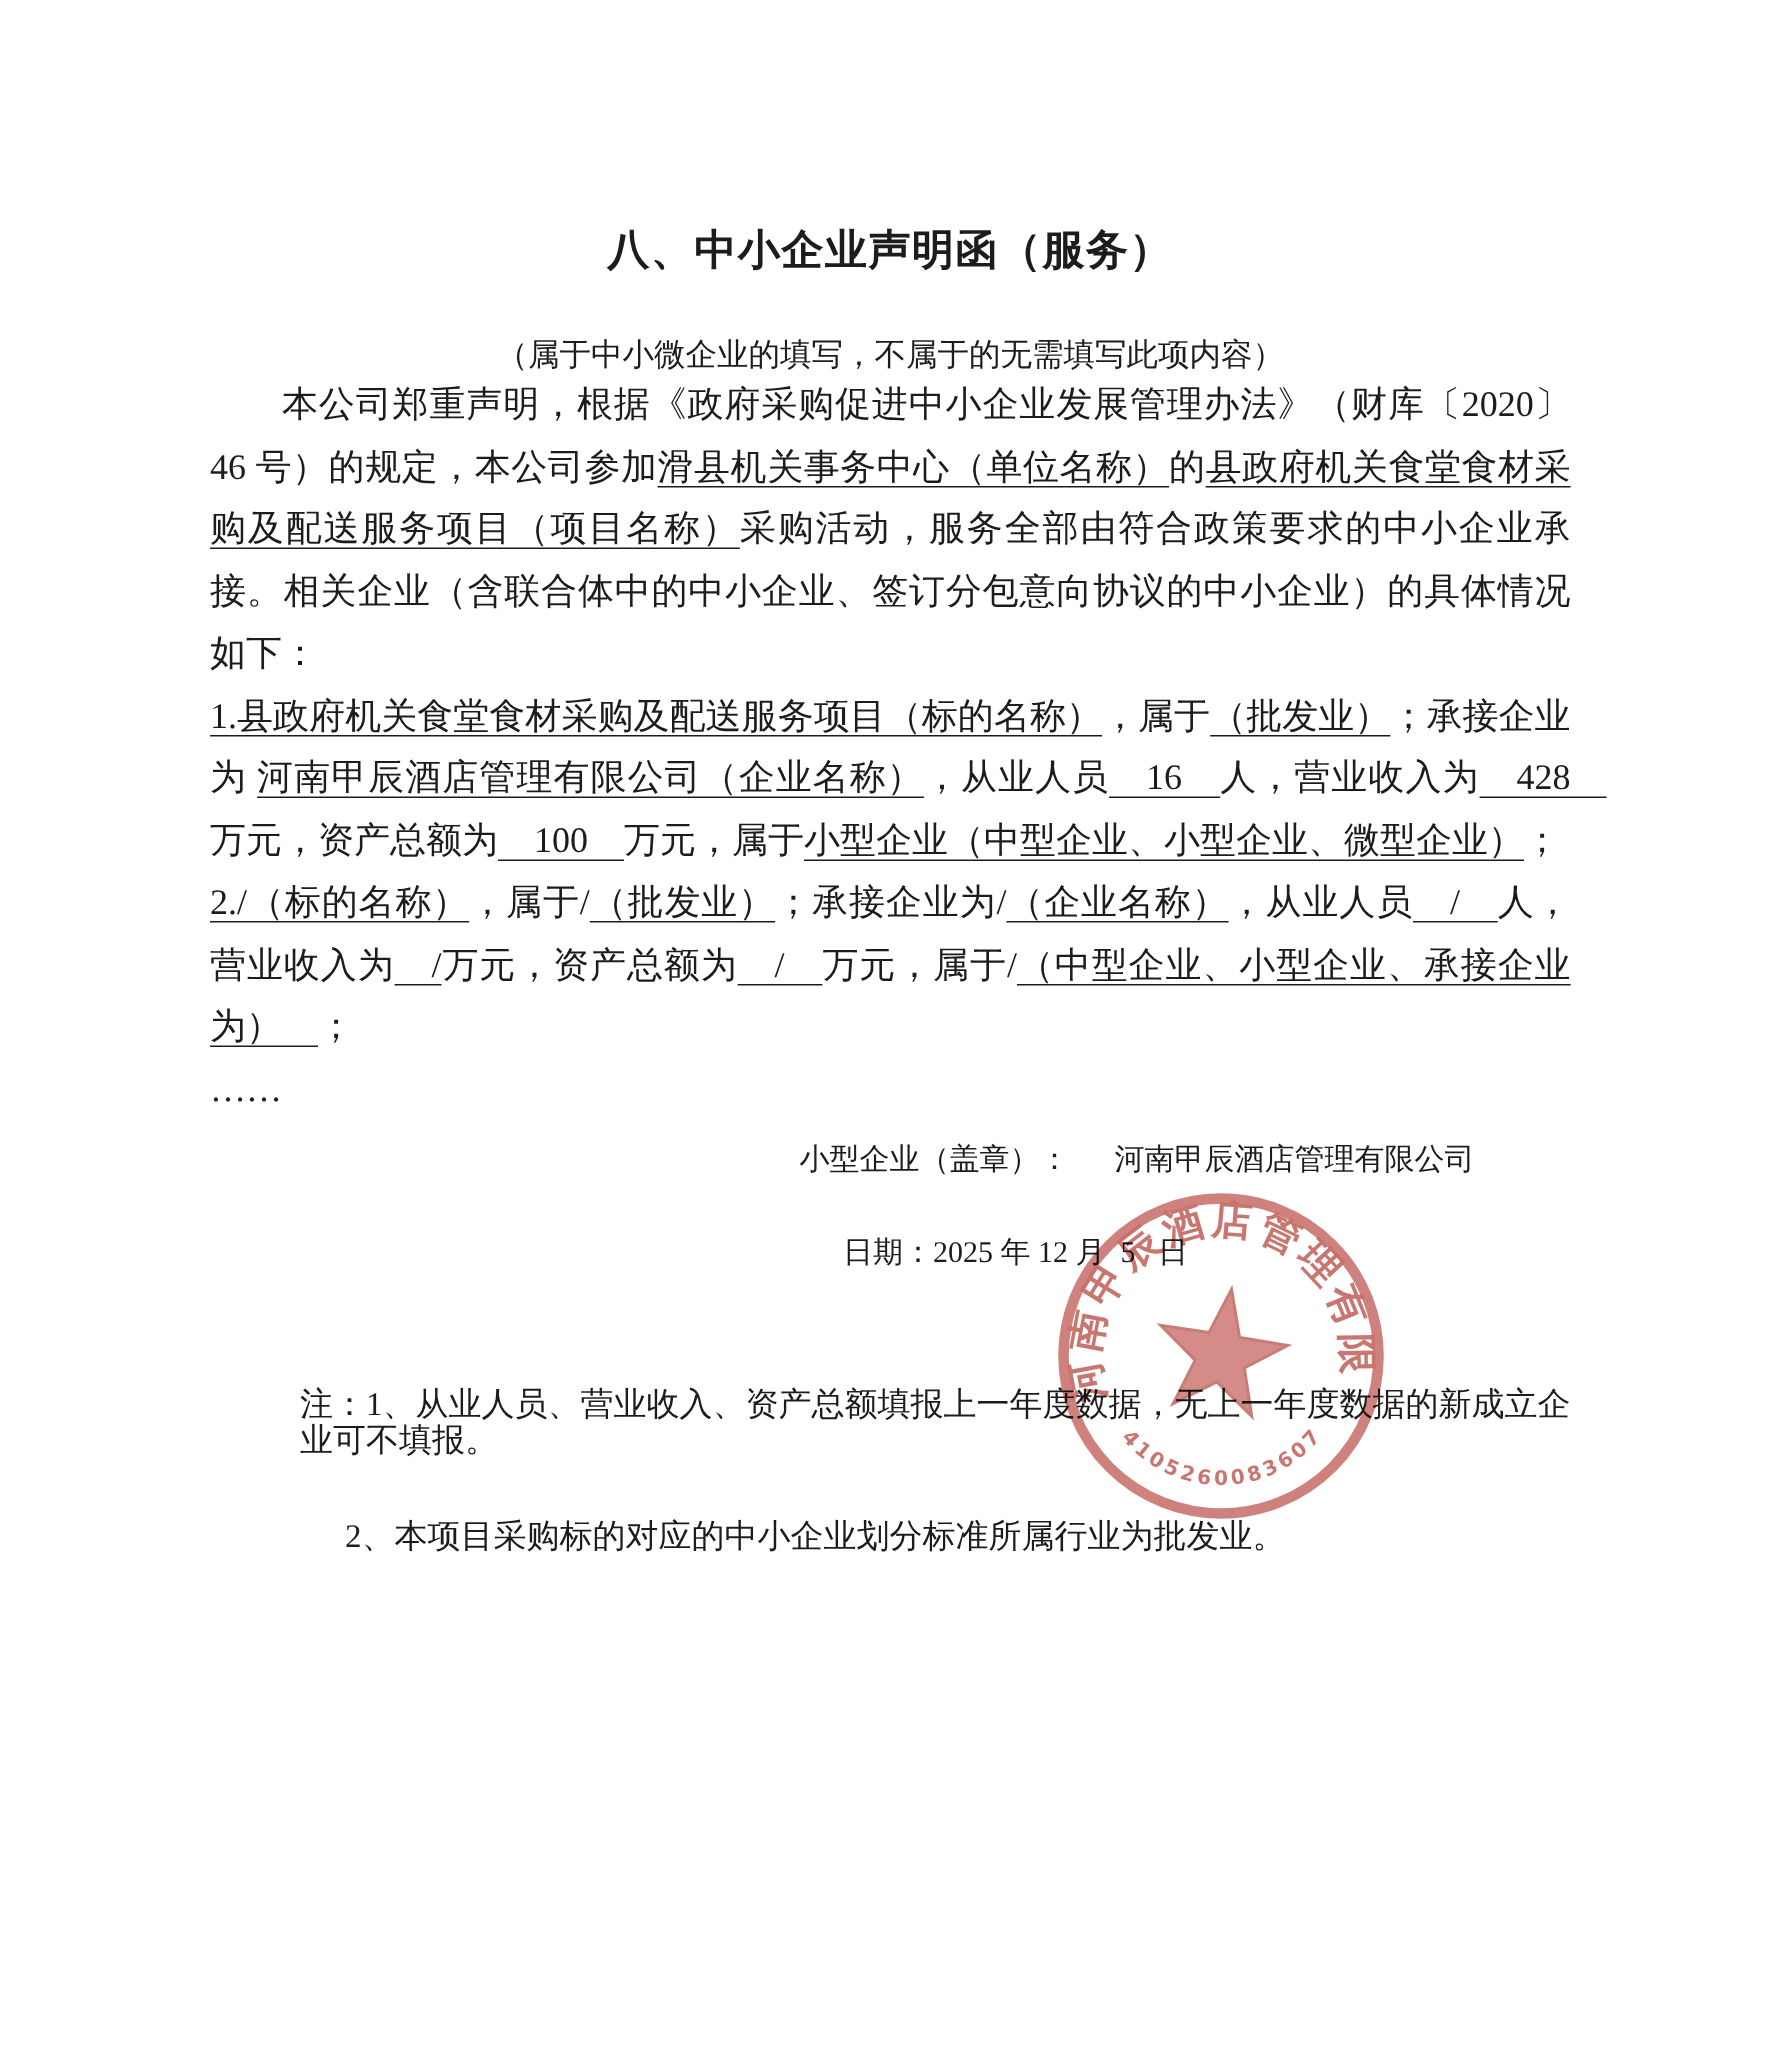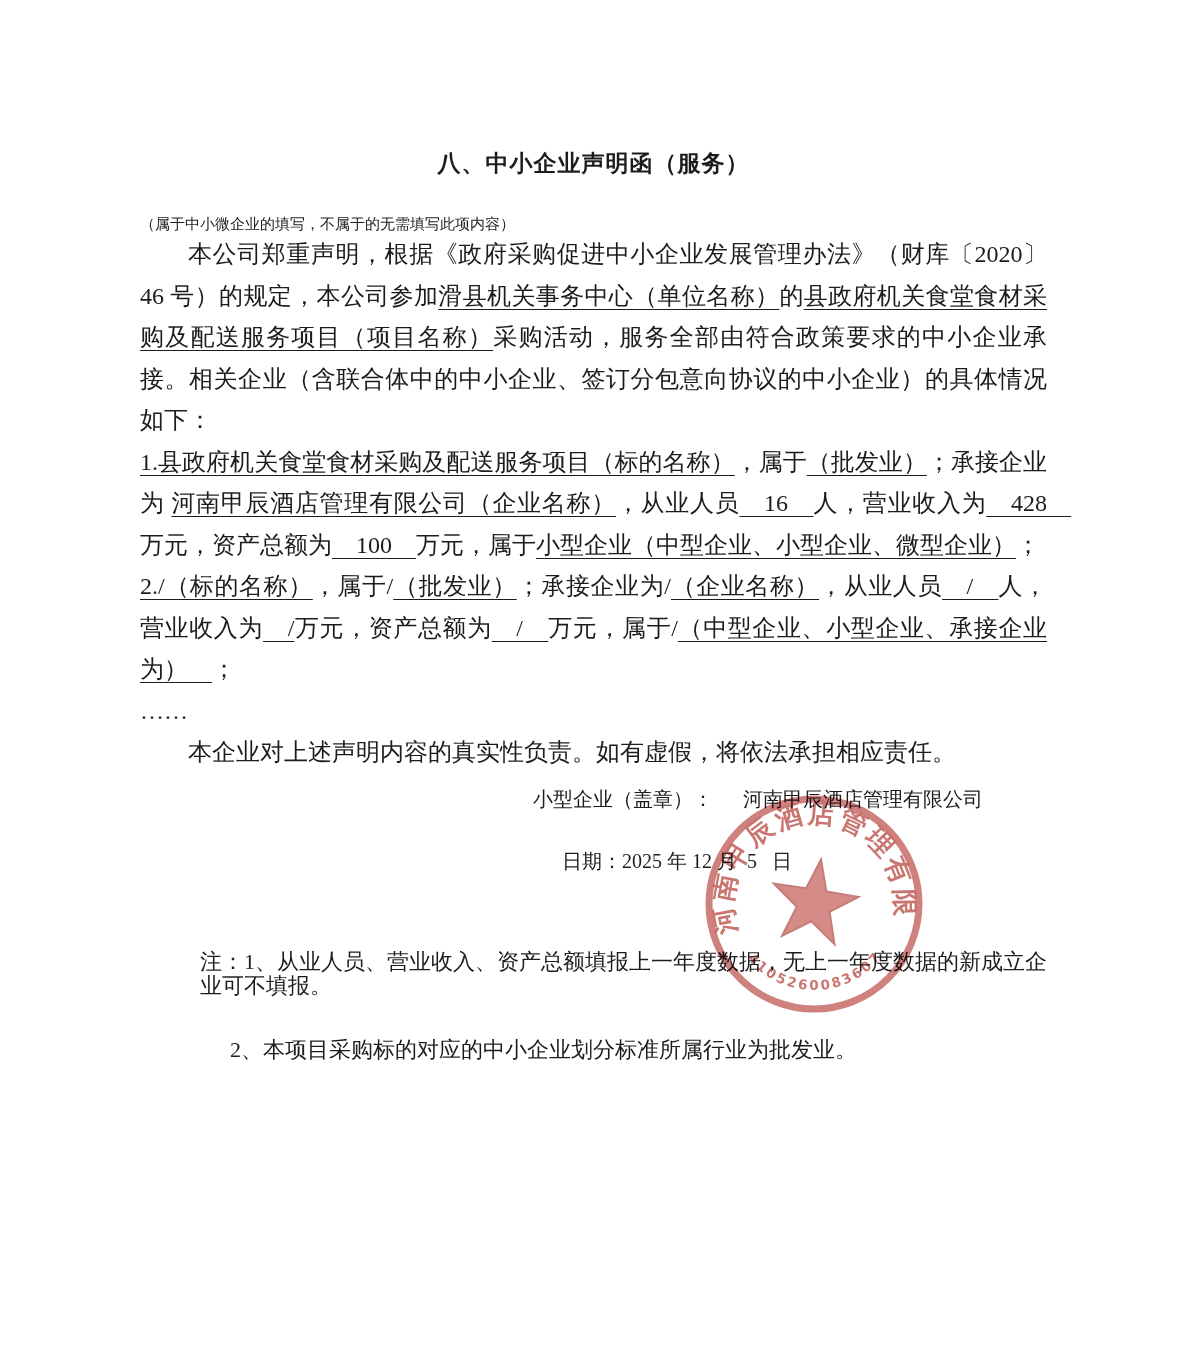--- a/index.html
+++ b/index.html
@@ -19,27 +19,27 @@
   .content {
     position: absolute;
     left: 140px;
     top: 148px;
     width: 907px;
   }
   .doc-title {
     text-align: center;
     font-family: "Liberation Sans", "DejaVu Sans", sans-serif;
     font-weight: 700;
-    font-size: 23px;
+    font-size: 28px;
     letter-spacing: 1px;
     margin: 0;
   }
   .doc-subtitle {
-    text-align: left;
-    font-size: 15px;
+    text-align: center;
+    font-size: 21px;
     margin: 36px 0 0 0;
   }
   p.body-para {
     font-size: 24px;
     line-height: 41.5px;
     text-align: justify;
     margin: 0;
   }
   .indent { text-indent: 2em; }
   .u {
@@ -93,21 +93,20 @@
 
     <p class="body-para indent m-decl"><span>本公司郑重声明，根据《政府采购促进中小企业发展管理办法》（财库〔2020〕46 号）的规定，本公司参加</span><span class="u">滑县机关事务中心（单位名称）</span><span>的</span><span class="u">县政府机关食堂食材采购及配送服务项目（项目名称）</span><span>采购活动，服务全部由符合政策要求的中小企业承接。相关企业（含联合体中的中小企业、签订分包意向协议的中小企业）的具体情况如下：</span></p>
 
     <p class="body-para m-item1"><span class="u">1.县政府机关食堂食材采购及配送服务项目（标的名称）</span><span>，属于</span><span class="u">（批发业）</span><span>；承接企业为 </span><span class="u">河南甲辰酒店管理有限公司（企业名称）</span><span>，从业人员</span><span class="u">　16　</span><span>人，营业收入为</span><span class="u">　428　</span><span>万元，资产总额为</span><span class="u">　100　</span><span>万元，属于</span><span class="u">小型企业（中型企业、小型企业、微型企业）</span><span>；</span></p>
 
     <p class="body-para m-item2"><span class="u">2./（标的名称）</span><span>，属于/</span><span class="u">（批发业）</span><span>；承接企业为/</span><span class="u">（企业名称）</span><span>，从业人员</span><span class="u">　/　</span><span>人，营业收入为</span><span class="u">　/</span><span>万元，资产总额为</span><span class="u">　/　</span><span>万元，属于/</span><span class="u">（中型企业、小型企业、承接企业为）　</span><span>；</span></p>
 
     <p class="body-para m-ellipsis">……</p>
 
 
-    <p class="body-para indent m-close2">本企业对上述声明内容的真实性负责。如有虚假，将依法承担相应责任。</p>
 
     <p class="sig-line sig-company"><span>小型企业（盖章）：</span><span class="name">河南甲辰酒店管理有限公司</span></p>
 
     <p class="sig-line sig-date"><span>日期：</span><span>2025 年 12 月  5   日</span></p>
 
     <p class="note note-1">注：1、从业人员、营业收入、资产总额填报上一年度数据，无上一年度数据的新成立企业可不填报。</p>
 
     <p class="note note-2">2、本项目采购标的对应的中小企业划分标准所属行业为批发业。</p>
 
   </div>

